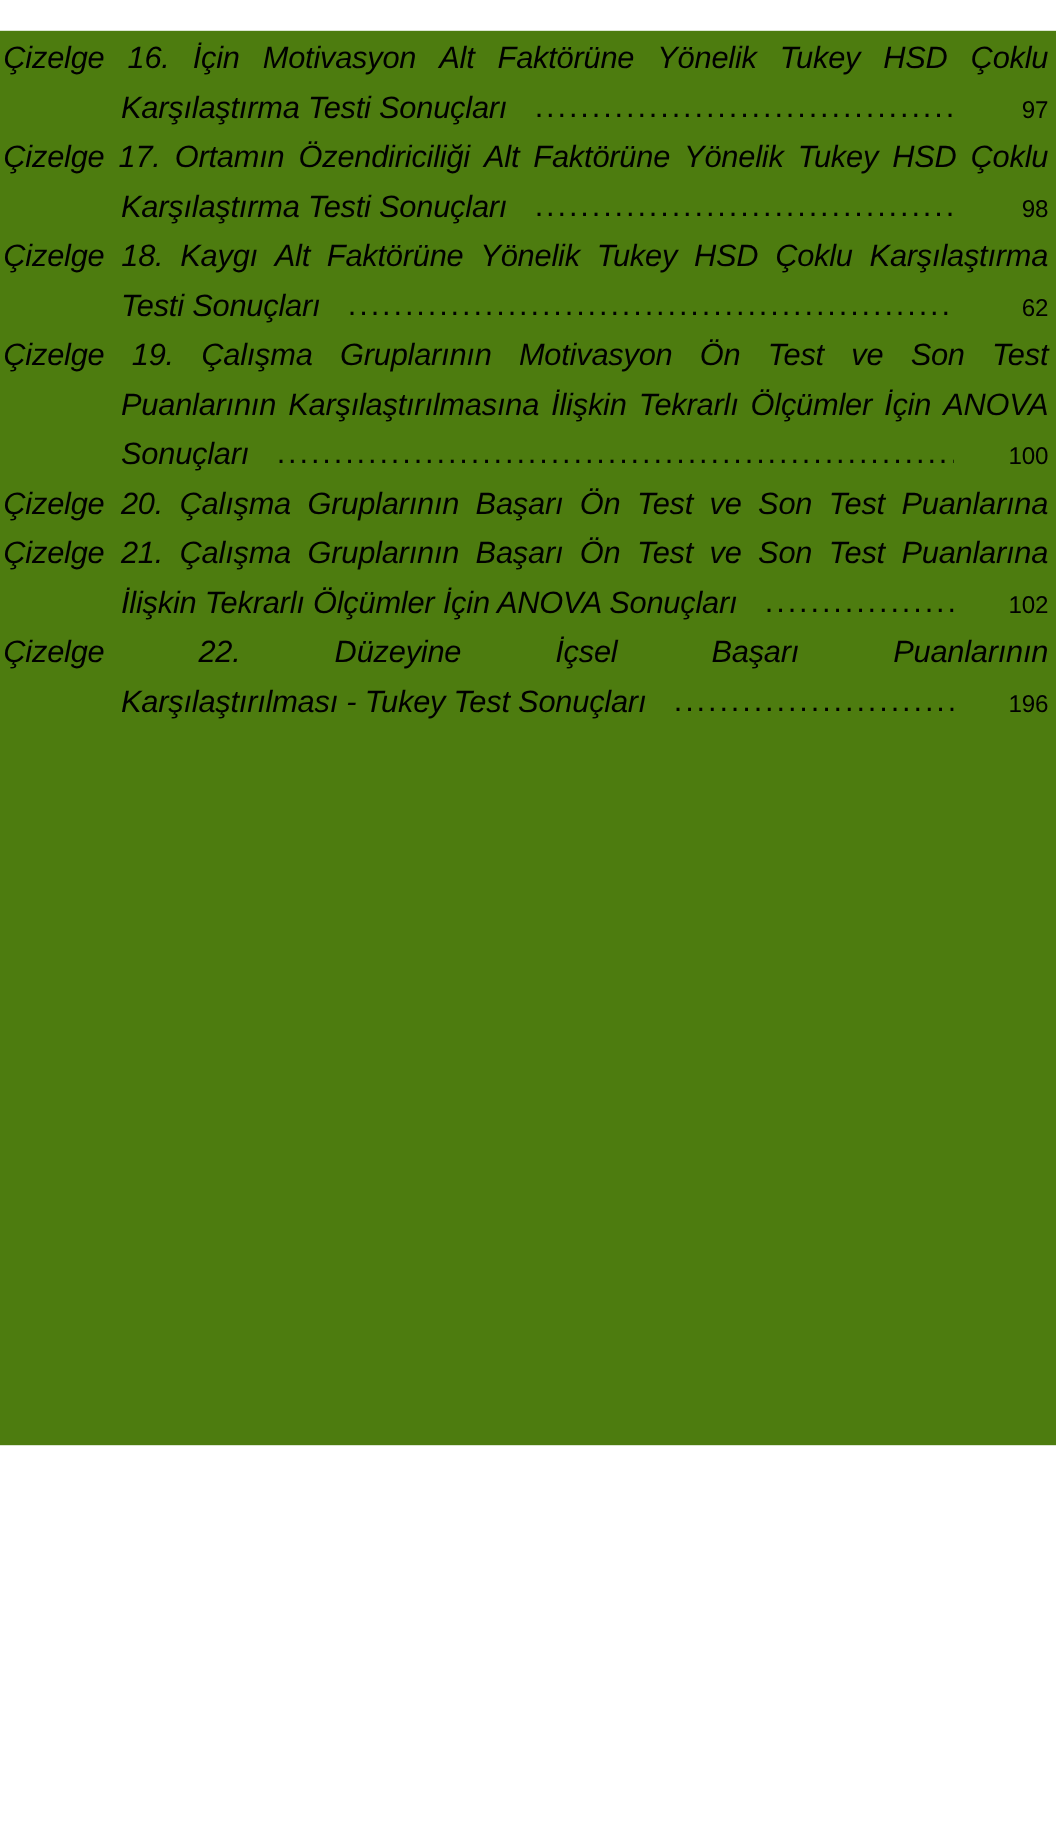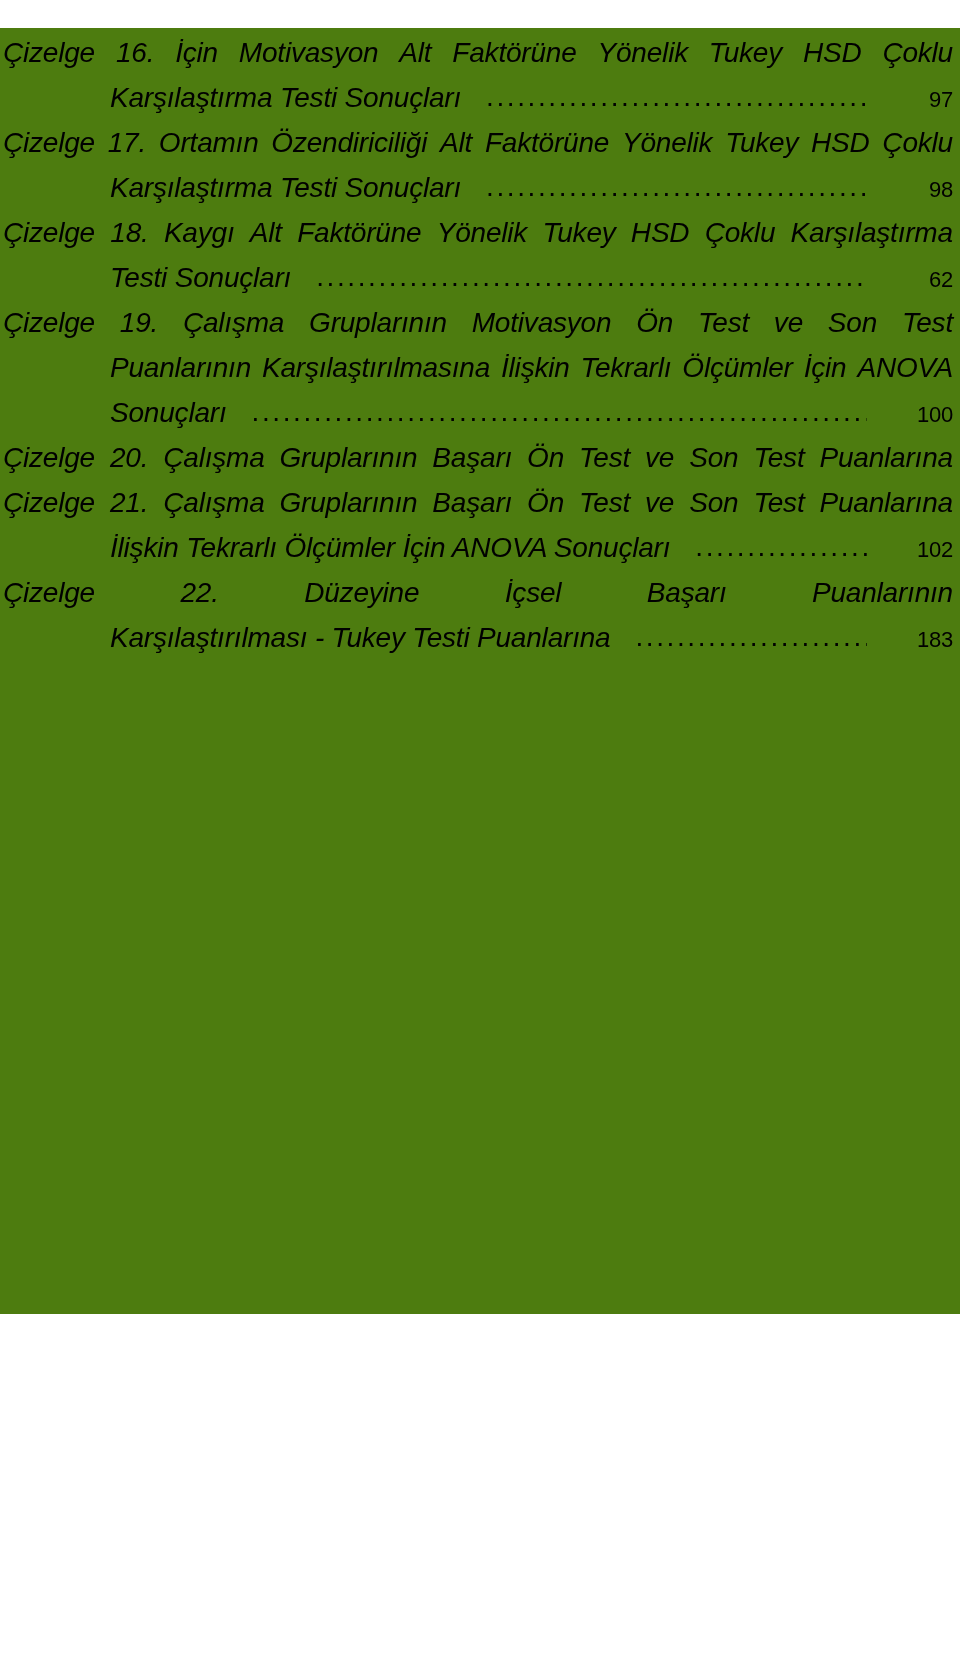--- a/index.html
+++ b/index.html
@@ -248,20 +248,20 @@
           <span class="text">
             <span class="w">Çizelge</span>
             <span class="w">22.</span>
             <span class="w">Düzeyine</span>
             <span class="w">İçsel</span>
             <span class="w">Başarı</span>
             <span class="w">Puanlarının</span>
           </span>
         </div>
         <div class="line cont leadered">
-          <span class="text">Karşılaştırılması - Tukey Testi Puanlarına</span>
-          <span class="leader"></span>
-          <span class="pageno">183</span>
+          <span class="text">Karşılaştırılması - Tukey Test Sonuçları</span>
+          <span class="leader"></span>
+          <span class="pageno">196</span>
         </div>
       </div>
     </div>
   <div class="folio">xii</div>
 </div>
 
 </body></html>

